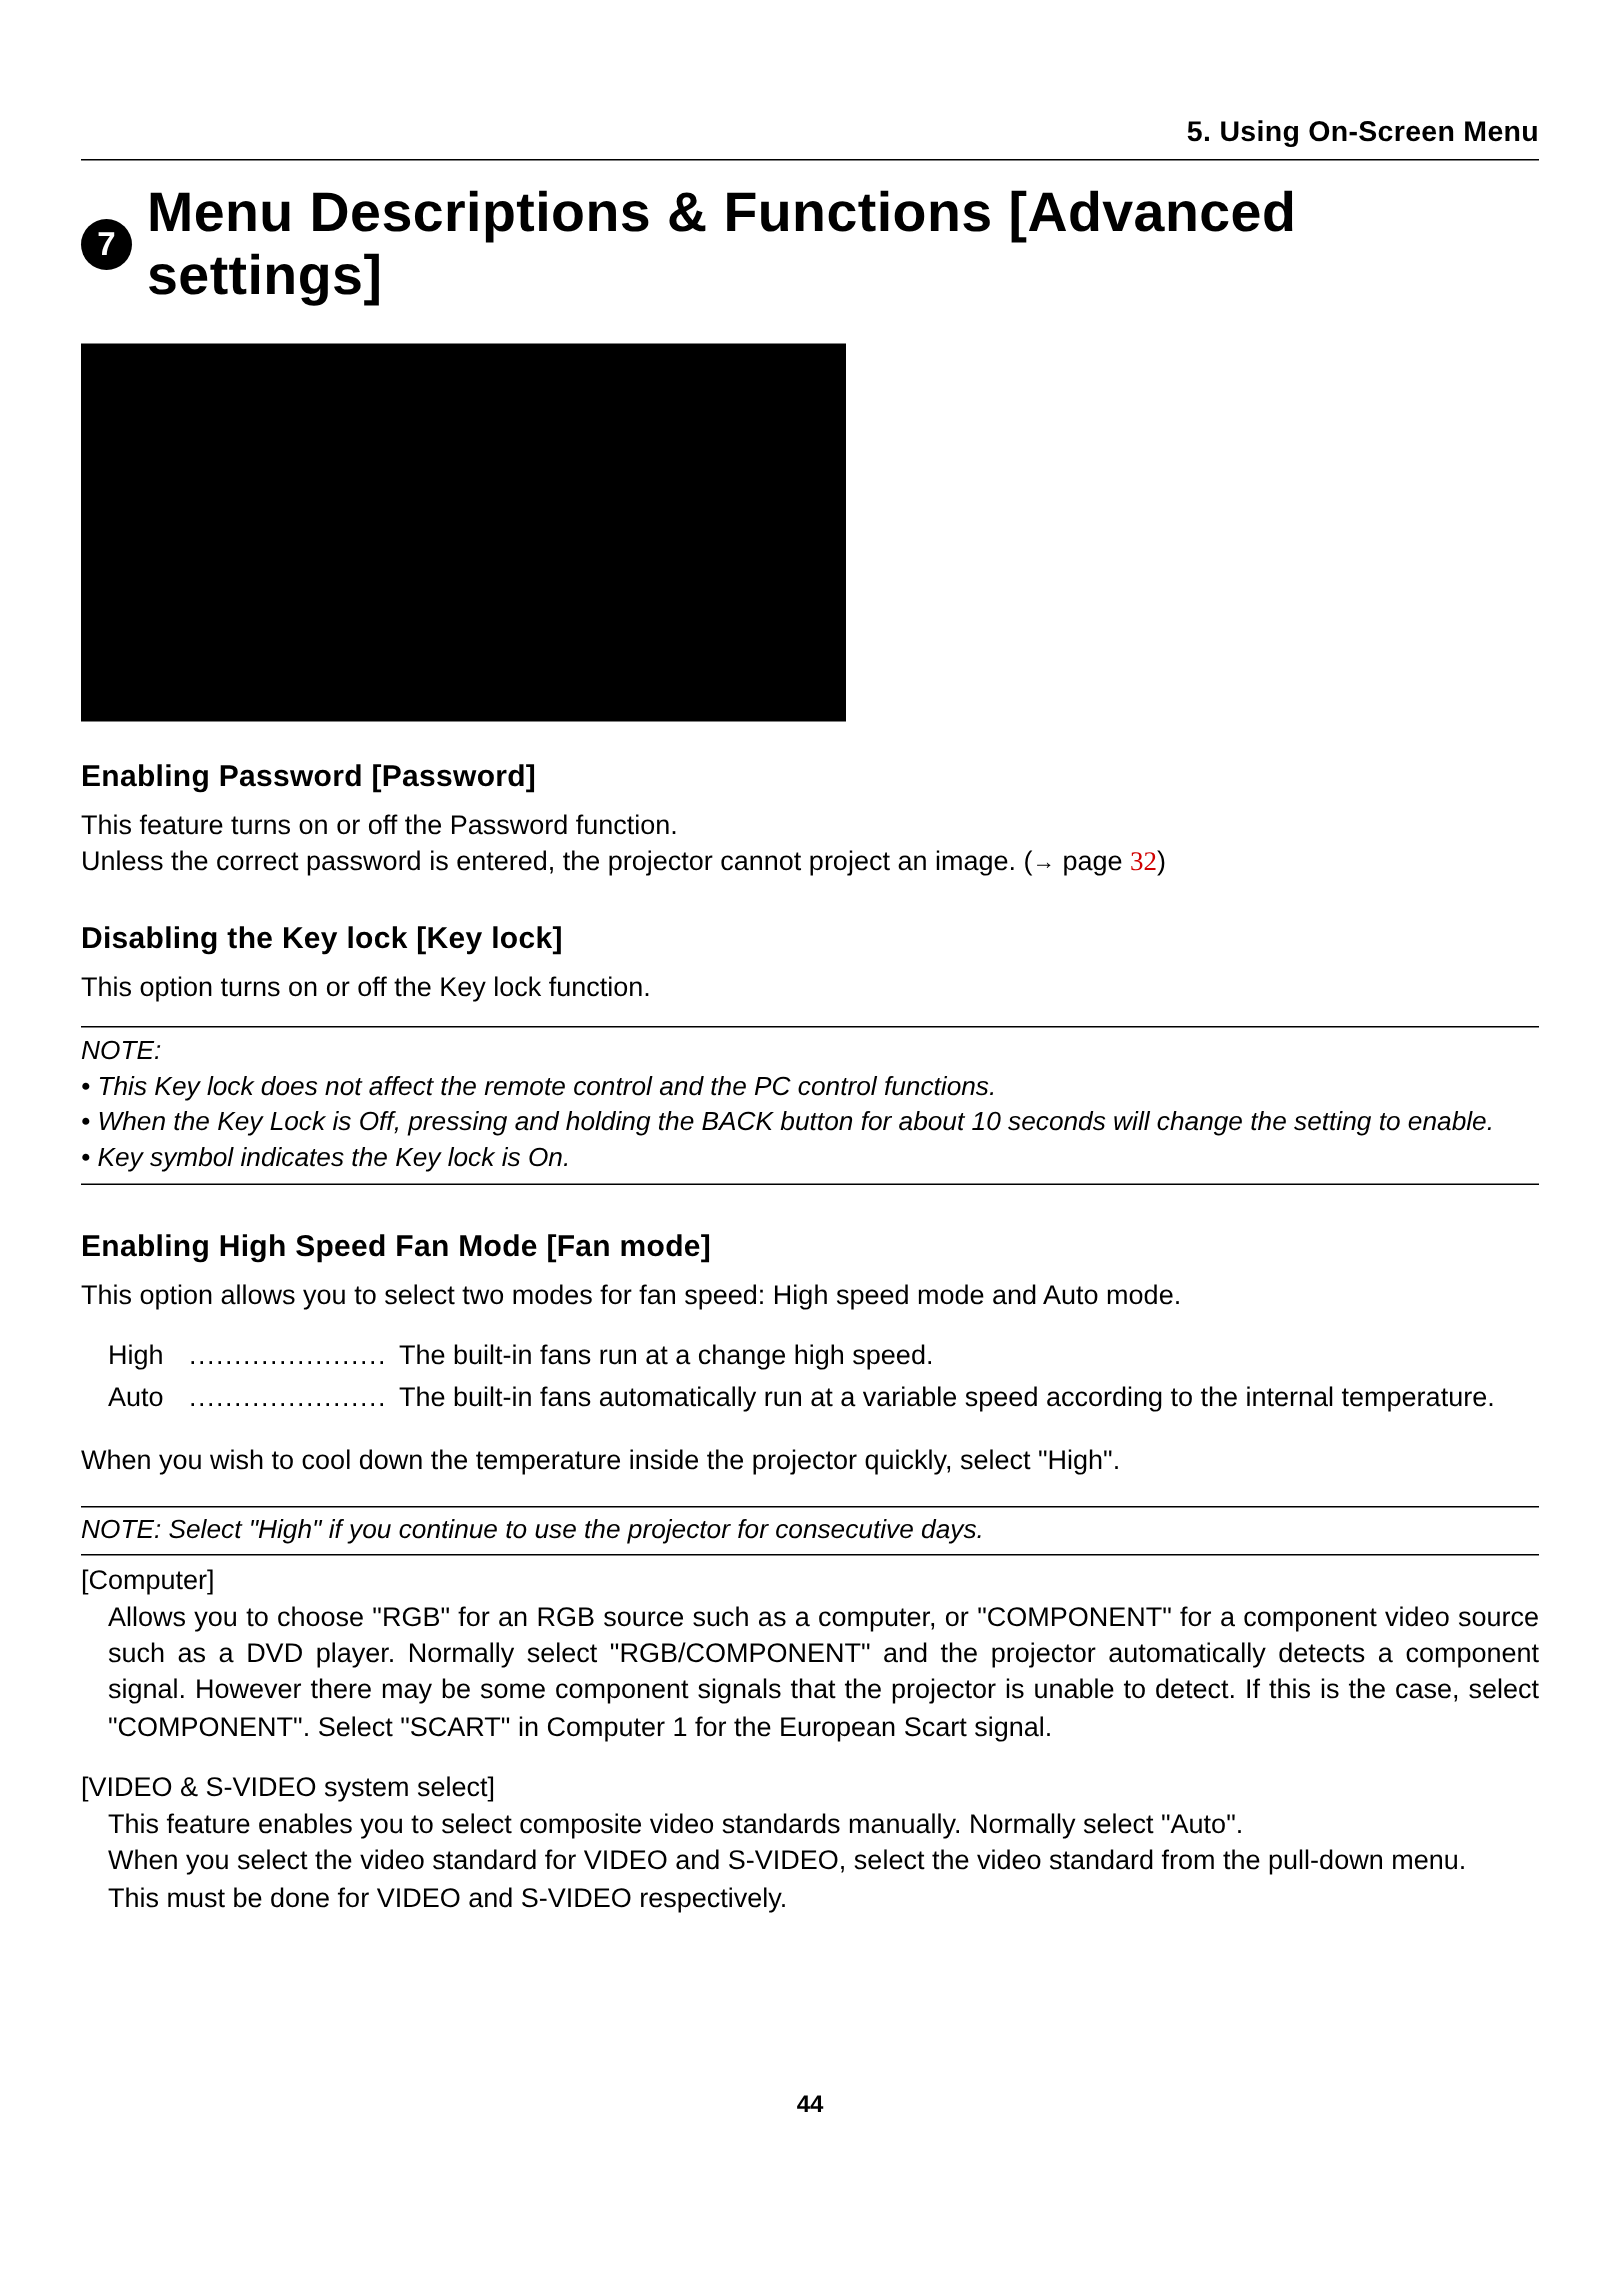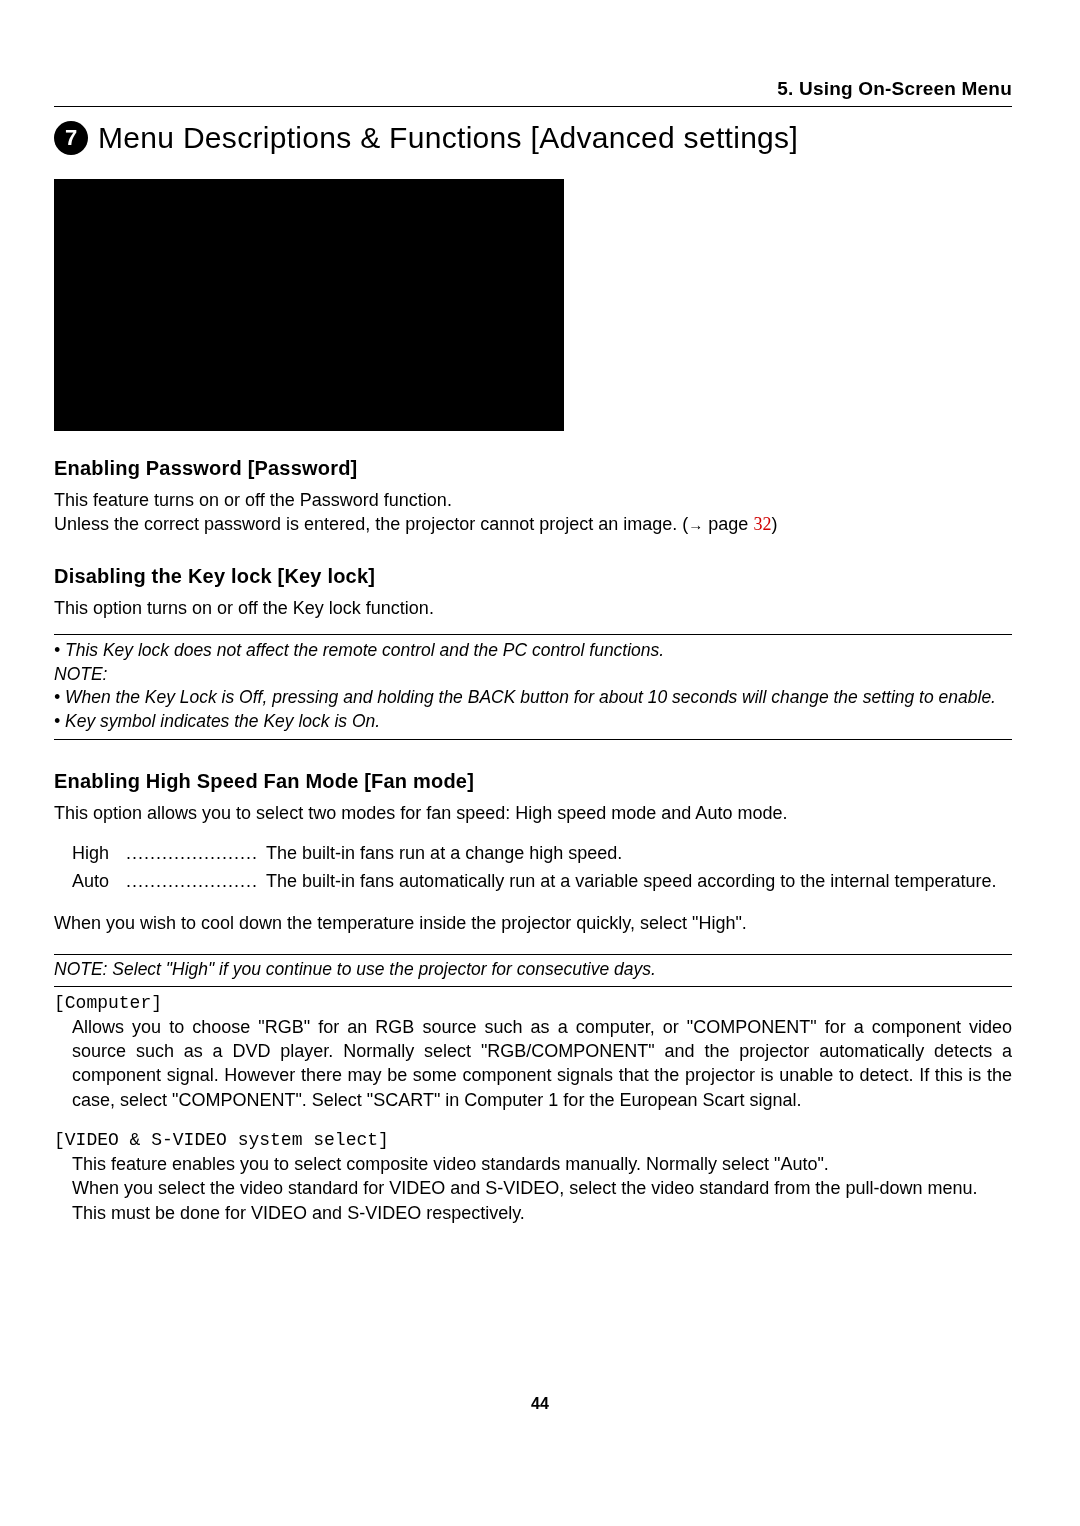--- a/index.html
+++ b/index.html
@@ -10,21 +10,21 @@
     height: 1526px;
     background: #ffffff;
     font-family: Arial, Helvetica, sans-serif;
     color: #000000;
   }
   .page {
     position: relative;
     box-sizing: border-box;
     width: 1080px;
     height: 1453px;
-    padding: 78px 68px 40px 54px;
+    padding: 78px 54px 40px 54px;
   }
   .chapter-header {
     font-weight: 900;
     font-size: 19px;
     text-align: right;
     border-bottom: 1px solid #000;
     padding-bottom: 6px;
     margin-bottom: 14px;
     letter-spacing: 0.2px;
   }
@@ -42,22 +42,22 @@
     background: #000;
     color: #fff;
     display: flex;
     align-items: center;
     justify-content: center;
     font-weight: 700;
     font-size: 22px;
     flex-shrink: 0;
   }
   .main-title {
-    font-weight: 400;
-    font-size: 30px;
+    font-weight: 700;
+    font-size: 37px;
     letter-spacing: 0.3px;
   }
   .screenshot-placeholder {
     width: 510px;
     height: 252px;
     background: #000;
     margin: 6px 0 26px 0;
   }
   .subhead {
     font-weight: 700;
@@ -121,21 +121,20 @@
   .indent-block {
     margin-left: 18px;
   }
   .justified {
     text-align: justify;
   }
   .sublabel {
     font-size: 18px;
     margin-top: 6px;
     margin-bottom: 2px;
-    font-family: Liberation Mono, monospace;
   }
   .page-number {
     position: absolute;
     bottom: 40px;
     left: 0;
     right: 0;
     text-align: center;
     font-weight: 900;
     font-size: 16px;
   }
@@ -156,22 +155,22 @@
 
   <div class="subhead">Enabling Password [Password]</div>
   <div class="body-text">
     <span>This feature turns on or off the Password function.</span><br>
     <span>Unless the correct password is entered, the projector cannot project an image. (</span><span class="arrow">→</span><span> page </span><span class="page-ref">32</span><span>)</span>
   </div>
 
   <div class="subhead" style="margin-top:28px">Disabling the Key lock [Key lock]</div>
   <div class="body-text">This option turns on or off the Key lock function.</div>
   <div class="note-block">
+    <div class="note-line">NOTE:</div>
     <div class="note-line">•  This Key lock does not affect the remote control and the PC control functions.</div>
-    <div class="note-line">NOTE:</div>
     <div class="note-line">•  When the Key Lock is Off, pressing and holding the BACK button for about 10 seconds will change the setting to enable.</div>
     <div class="note-line">•  Key symbol      indicates the Key lock is On.</div>
   </div>
 
   <div class="subhead" style="margin-top:30px">Enabling High Speed Fan Mode [Fan mode]</div>
   <div class="body-text">This option allows you to select two modes for fan speed: High speed mode and Auto mode.</div>
 
   <div class="fan-list">
     <div class="fan-row">
       <span class="fan-label">High</span>

